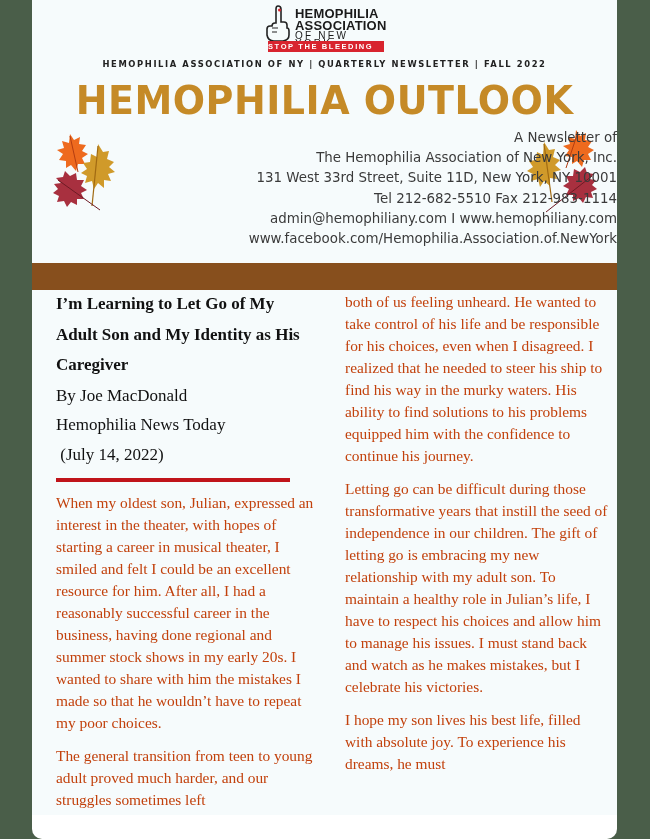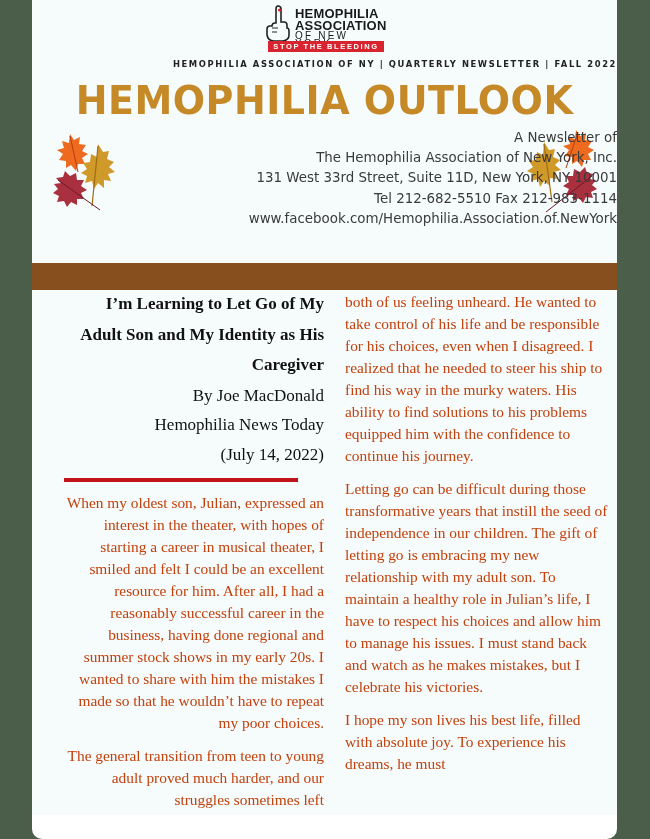--- a/index.html
+++ b/index.html
@@ -27,24 +27,24 @@
   }
   .logo .l1 { top:3px; }
   .logo .l2 { top:15px; }
   .logo .l3 {
     position:absolute; left:31px; top:28px; font-family:"Liberation Sans", sans-serif;
     font-size:10px; line-height:8px; letter-spacing:2.2px; color:#1a1a1a;
   }
   .logo .bar {
     position:absolute; left:4px; top:37px; width:116px; height:11px;
     background:#d8242e; color:#fff; font-family:"Liberation Sans", sans-serif;
-    font-weight:bold; font-size:7.5px; line-height:11px; letter-spacing:1.6px; text-align:center;
+    font-weight:bold; font-size:7.5px; line-height:11px; letter-spacing:1.6px; 
   }
   .kicker {
-    position:absolute; left:0; top:59px; width:585px; text-align:right;
+    position:absolute; left:0; top:59px; width:585px; text-align:center;
     font-family:"DejaVu Sans", sans-serif; font-weight:bold; font-size:8.4px;
     letter-spacing:1.6px; color:#222;
   }
   .masthead {
     position:absolute; left:0; top:78px; width:585px; text-align:center;
     font-family:"DejaVu Sans", sans-serif; font-weight:bold; font-size:38px; line-height:44px;
     color:#c58a27; letter-spacing:0.5px; transform:scaleY(1.05);
   }
   .info {
     position:absolute; left:0; top:128px; width:585px; text-align:right;
@@ -52,21 +52,21 @@
   }
   .info div { white-space:nowrap; }
   .leaves-left { position:absolute; left:16px; top:128px; width:80px; height:90px; }
   .leaves-right { position:absolute; left:490px; top:128px; width:80px; height:90px; }
   .band {
     position:absolute; left:0; top:263px; width:585px; height:27px; background:#874f1d;
   }
   .body-area {
     position:absolute; left:0; top:290px; width:585px; height:525px; background:#f6fbfc;
   }
-  .col-left { position:absolute; left:32px; top:290px; width:260px;text-align:right; }
+  .col-left { position:absolute; left:24px; top:290px; width:260px; }
   .col-right { position:absolute; left:313px; top:290px; width:265px; }
   .title {
     font-weight:bold; font-size:17px; line-height:30.5px; color:#111; margin-top:-1px;
   }
   .meta { font-size:17px; line-height:29.5px; color:#111; }
   .rule { width:234px; height:4px; background:#c0141a; margin-top:9px; margin-bottom:10px; }
   p { margin:0 0 11px 0; font-size:15.4px; line-height:22px; color:#c2410c; }
   .col-right p:first-child { margin-top:1px; }
 </style>
 </head>
@@ -110,20 +110,21 @@
         <path d="M72 46 l-7 -1 l-2 -6 l-5 5 l-6 -3 l-1 7 l-7 0 l3 6 l-6 4 l6 3 l-3 6 l7 0 l0 6 l6 -3 l4 5 l3 -6 l7 1 l-2 -6 l6 -3 l-5 -4 l4 -5 l-7 -1z" fill="#a8303f"></path>
         <path d="M70 48 L24 84" stroke="#6e1a24" stroke-width="1"></path>
       </g>
     </svg>
 
     <div class="info">
       <div>A Newsletter of</div>
       <div>The Hemophilia Association of New York, Inc.</div>
       <div>131 West 33rd Street, Suite 11D, New York, NY 10001</div>
       <div>Tel 212-682-5510 Fax 212-983-1114</div>
+      <div>admin@hemophiliany.com I www.hemophiliany.com</div>
       <div>www.facebook.com/Hemophilia.Association.of.NewYork</div>
     </div>
   </div>
 
   <div class="band"></div>
   <div class="body-area"></div>
 
   <div class="col-left">
     <div class="title">
       <div>I’m Learning to Let Go of My</div>

